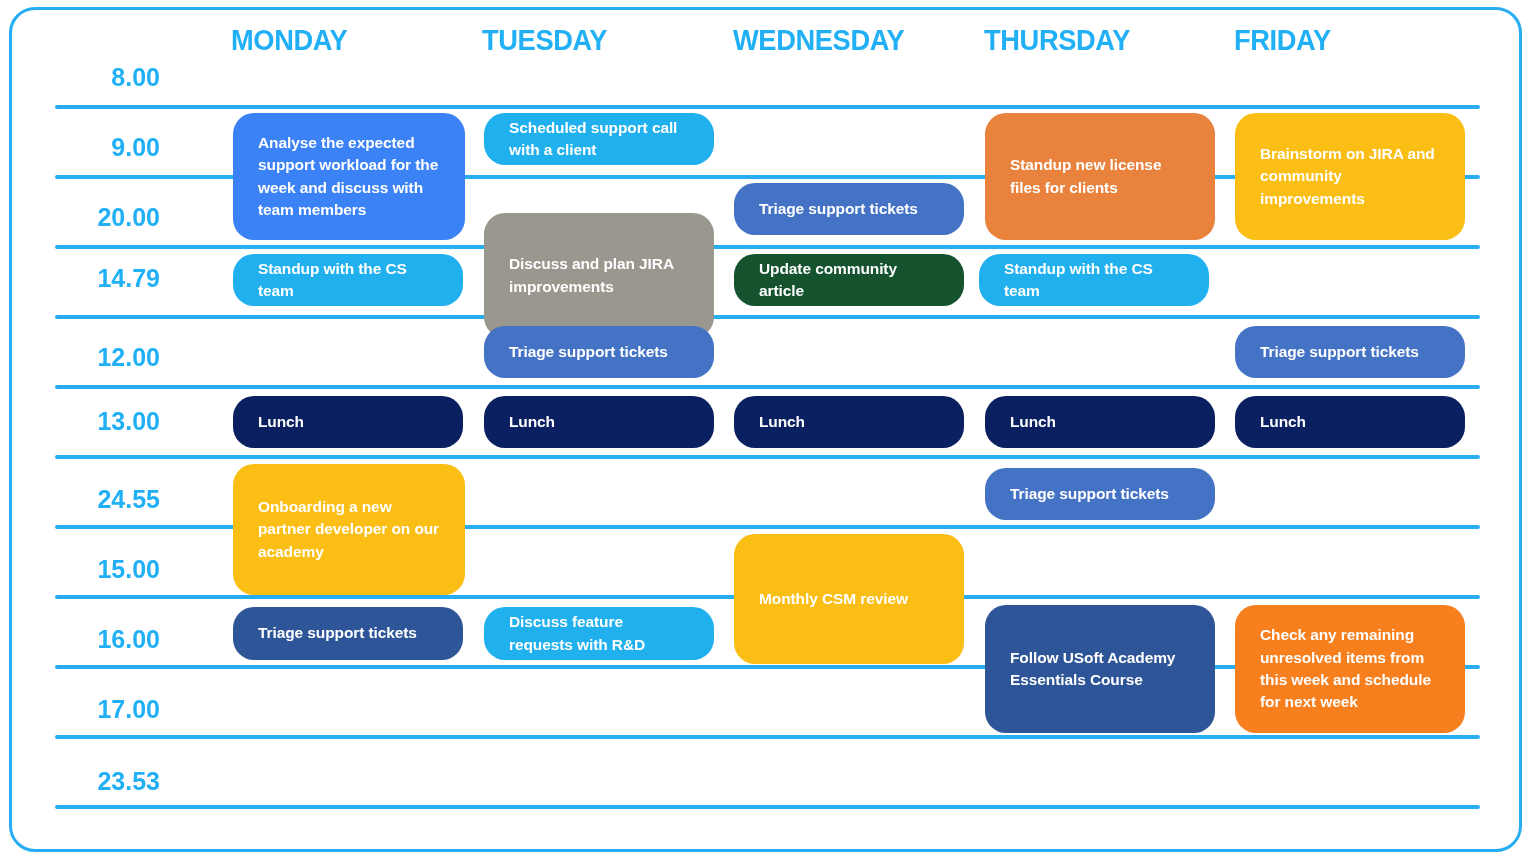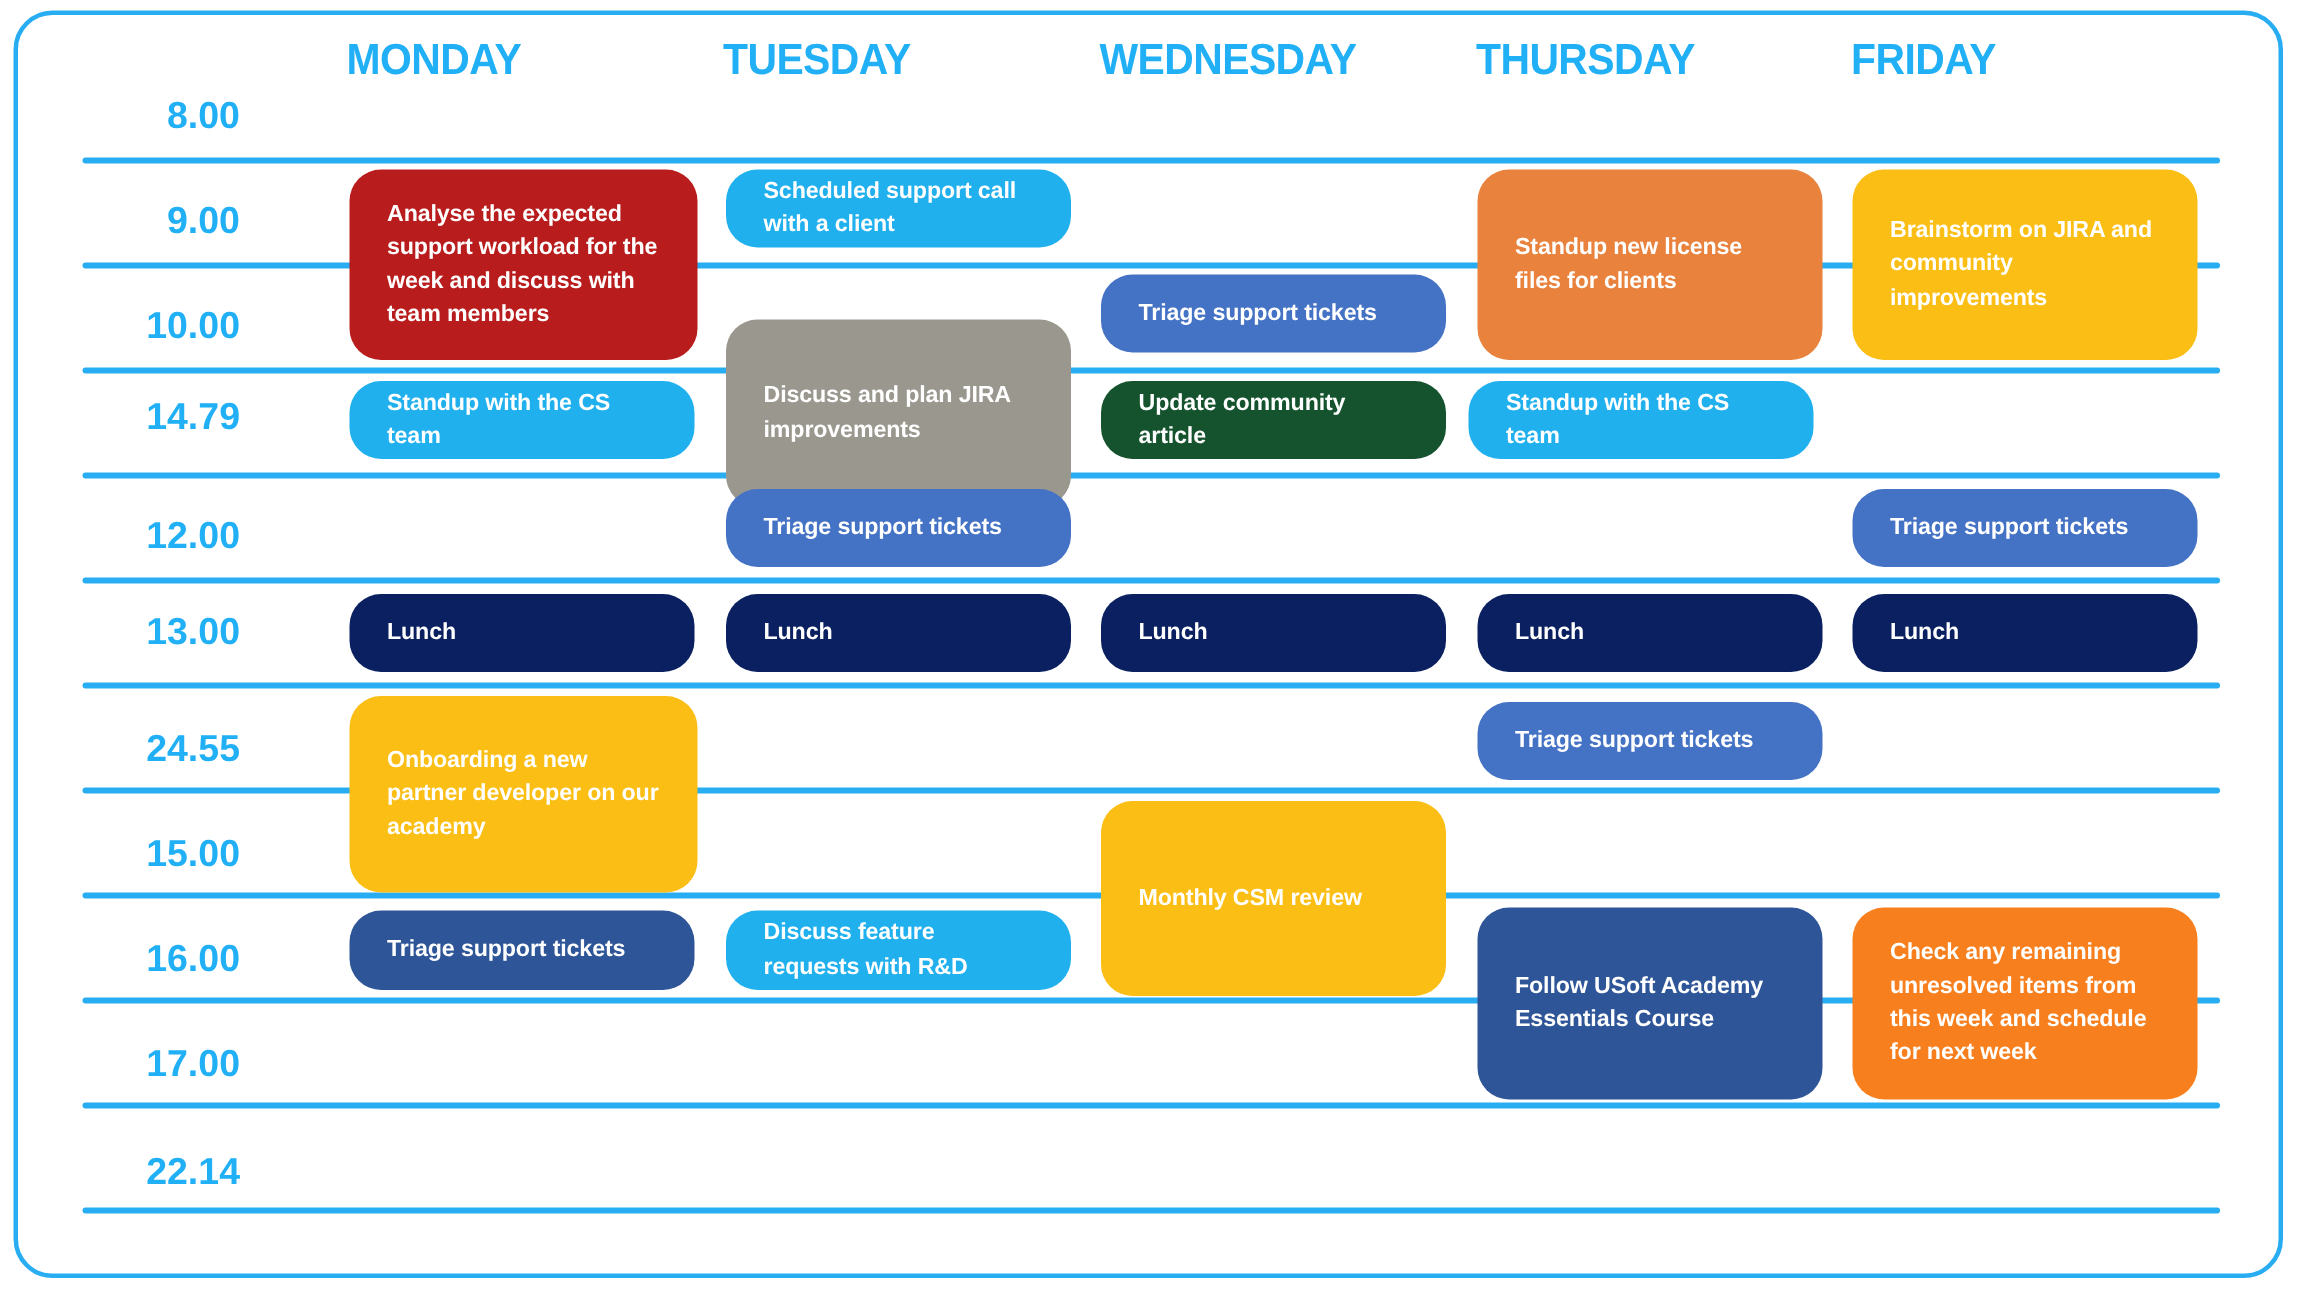--- a/index.html
+++ b/index.html
@@ -99,39 +99,39 @@
       <div class="grid-line" style="top: 455px;"></div>
       <div class="grid-line" style="top: 525px;"></div>
       <div class="grid-line" style="top: 595px;"></div>
       <div class="grid-line" style="top: 665px;"></div>
       <div class="grid-line" style="top: 735px;"></div>
       <div class="grid-line" style="top: 805px;"></div>
     </div>
   <div id="hour-labels">
       <div class="hour-label" style="top: 62px;">8.00</div>
       <div class="hour-label" style="top: 132px;">9.00</div>
-      <div class="hour-label" style="top: 202px;">10.00</div>
+      <div class="hour-label" style="top: 202px;">20.00</div>
       <div class="hour-label" style="top: 263px;">14.79</div>
       <div class="hour-label" style="top: 342px;">12.00</div>
       <div class="hour-label" style="top: 406px;">13.00</div>
       <div class="hour-label" style="top: 484px;">24.55</div>
       <div class="hour-label" style="top: 554px;">15.00</div>
       <div class="hour-label" style="top: 624px;">16.00</div>
       <div class="hour-label" style="top: 694px;">17.00</div>
-      <div class="hour-label" style="top: 766px;">22.14</div>
+      <div class="hour-label" style="top: 766px;">23.53</div>
     </div>
   <div id="day-headers">
       <div class="day-header" style="left: 231px;">MONDAY</div>
       <div class="day-header" style="left: 482px;">TUESDAY</div>
       <div class="day-header" style="left: 733px;">WEDNESDAY</div>
       <div class="day-header" style="left: 984px;">THURSDAY</div>
       <div class="day-header" style="left: 1234px;">FRIDAY</div>
     </div>
   <div id="events">
-      <div class="event" style="left: 233px; top: 113px; width: 232px; height: 127px; background: #b91c1c; justify-content: center;">
+      <div class="event" style="left: 233px; top: 113px; width: 232px; height: 127px; background: #3b82f6; justify-content: center;">
         <span class="etext">Analyse the expected support workload for the week and discuss with team members</span>
       </div>
       <div class="event" style="left: 233px; top: 254px; width: 230px; height: 52px; background: rgb(32, 176, 238);">
         <span class="etext">Standup with the CS team</span>
       </div>
       <div class="event" style="left: 233px; top: 464px; width: 232px; height: 131px; background: rgb(251, 190, 20);">
         <span class="etext">Onboarding a new partner developer on our academy</span>
       </div>
       <div class="event" style="left: 233px; top: 607px; width: 230px; height: 53px; background: rgb(46, 85, 151);">
         <span class="etext">Triage support tickets</span>

